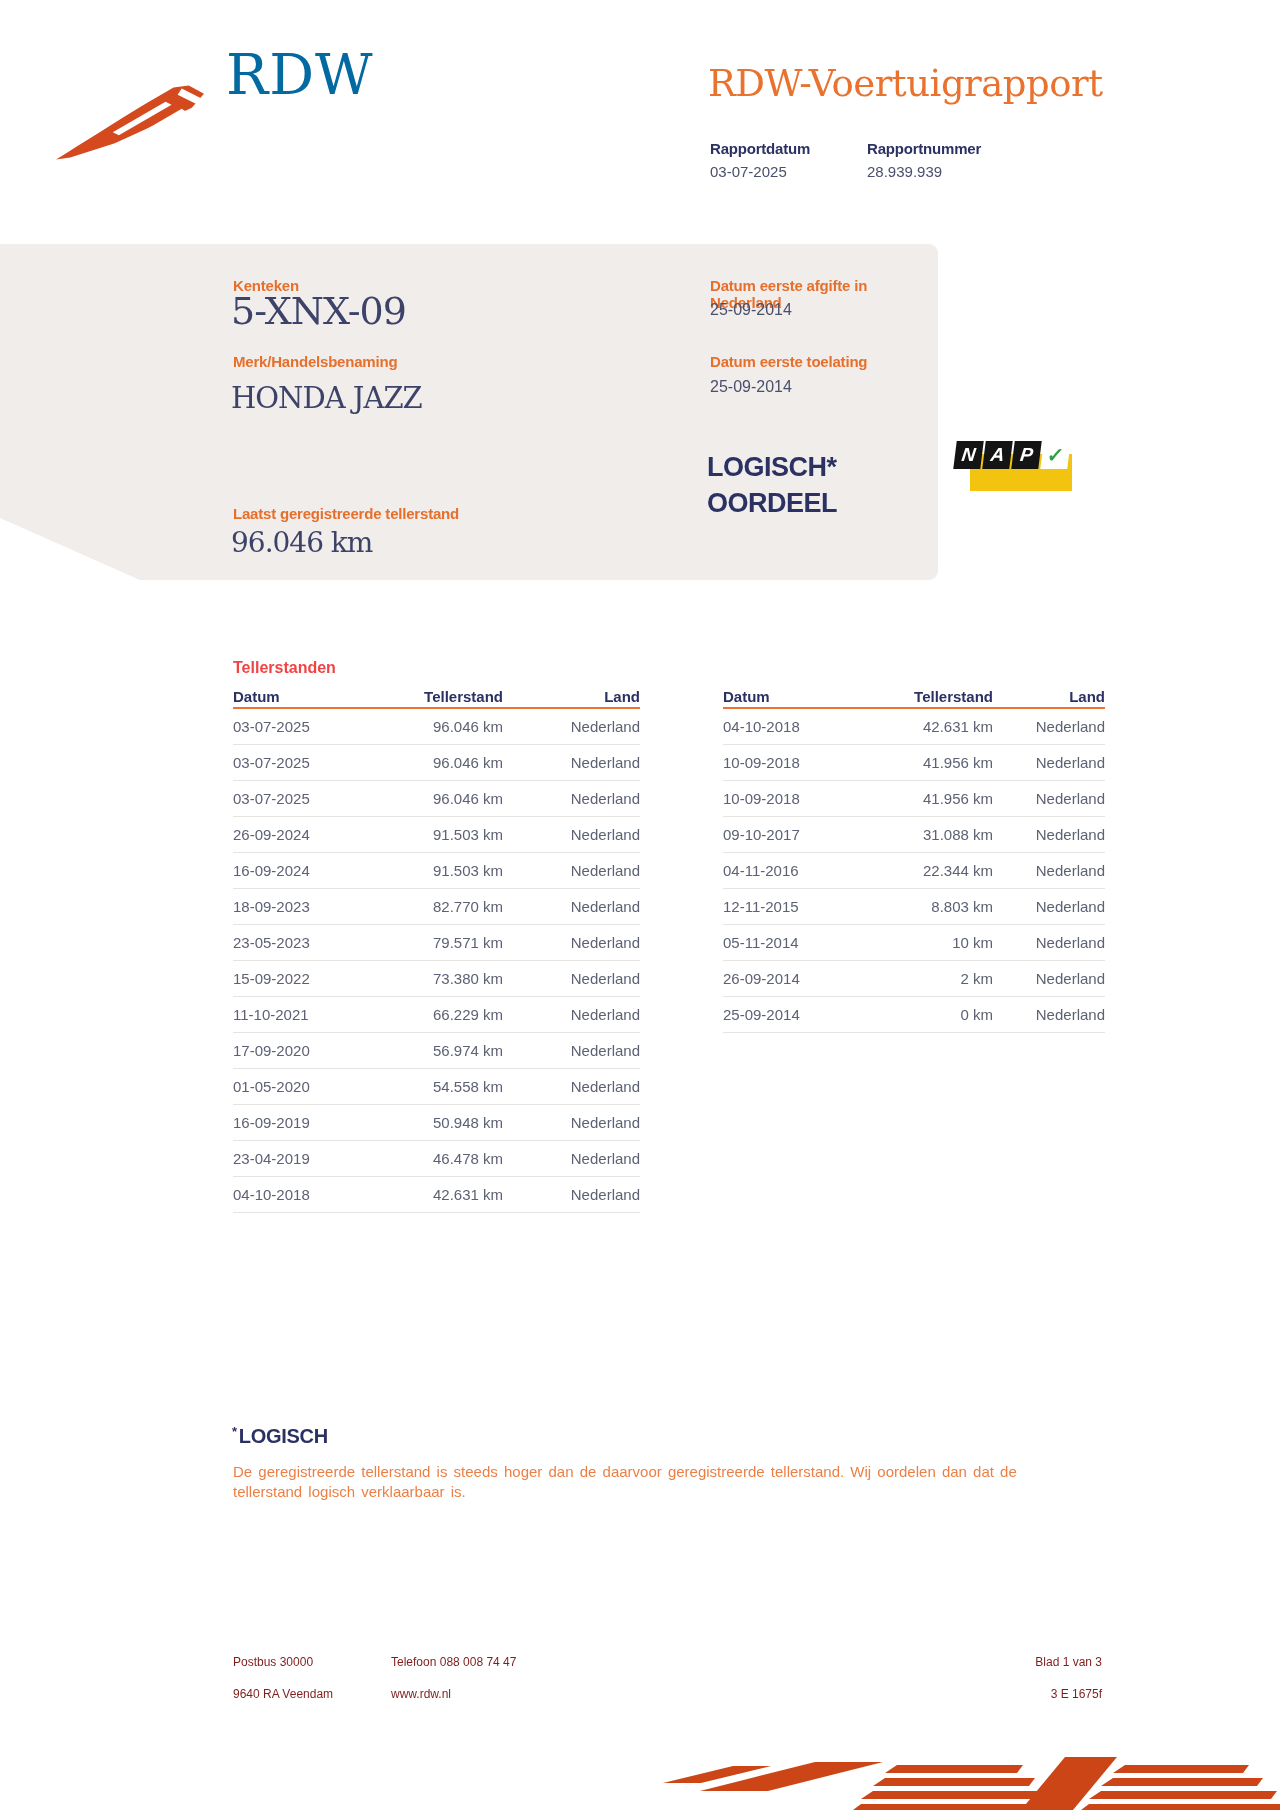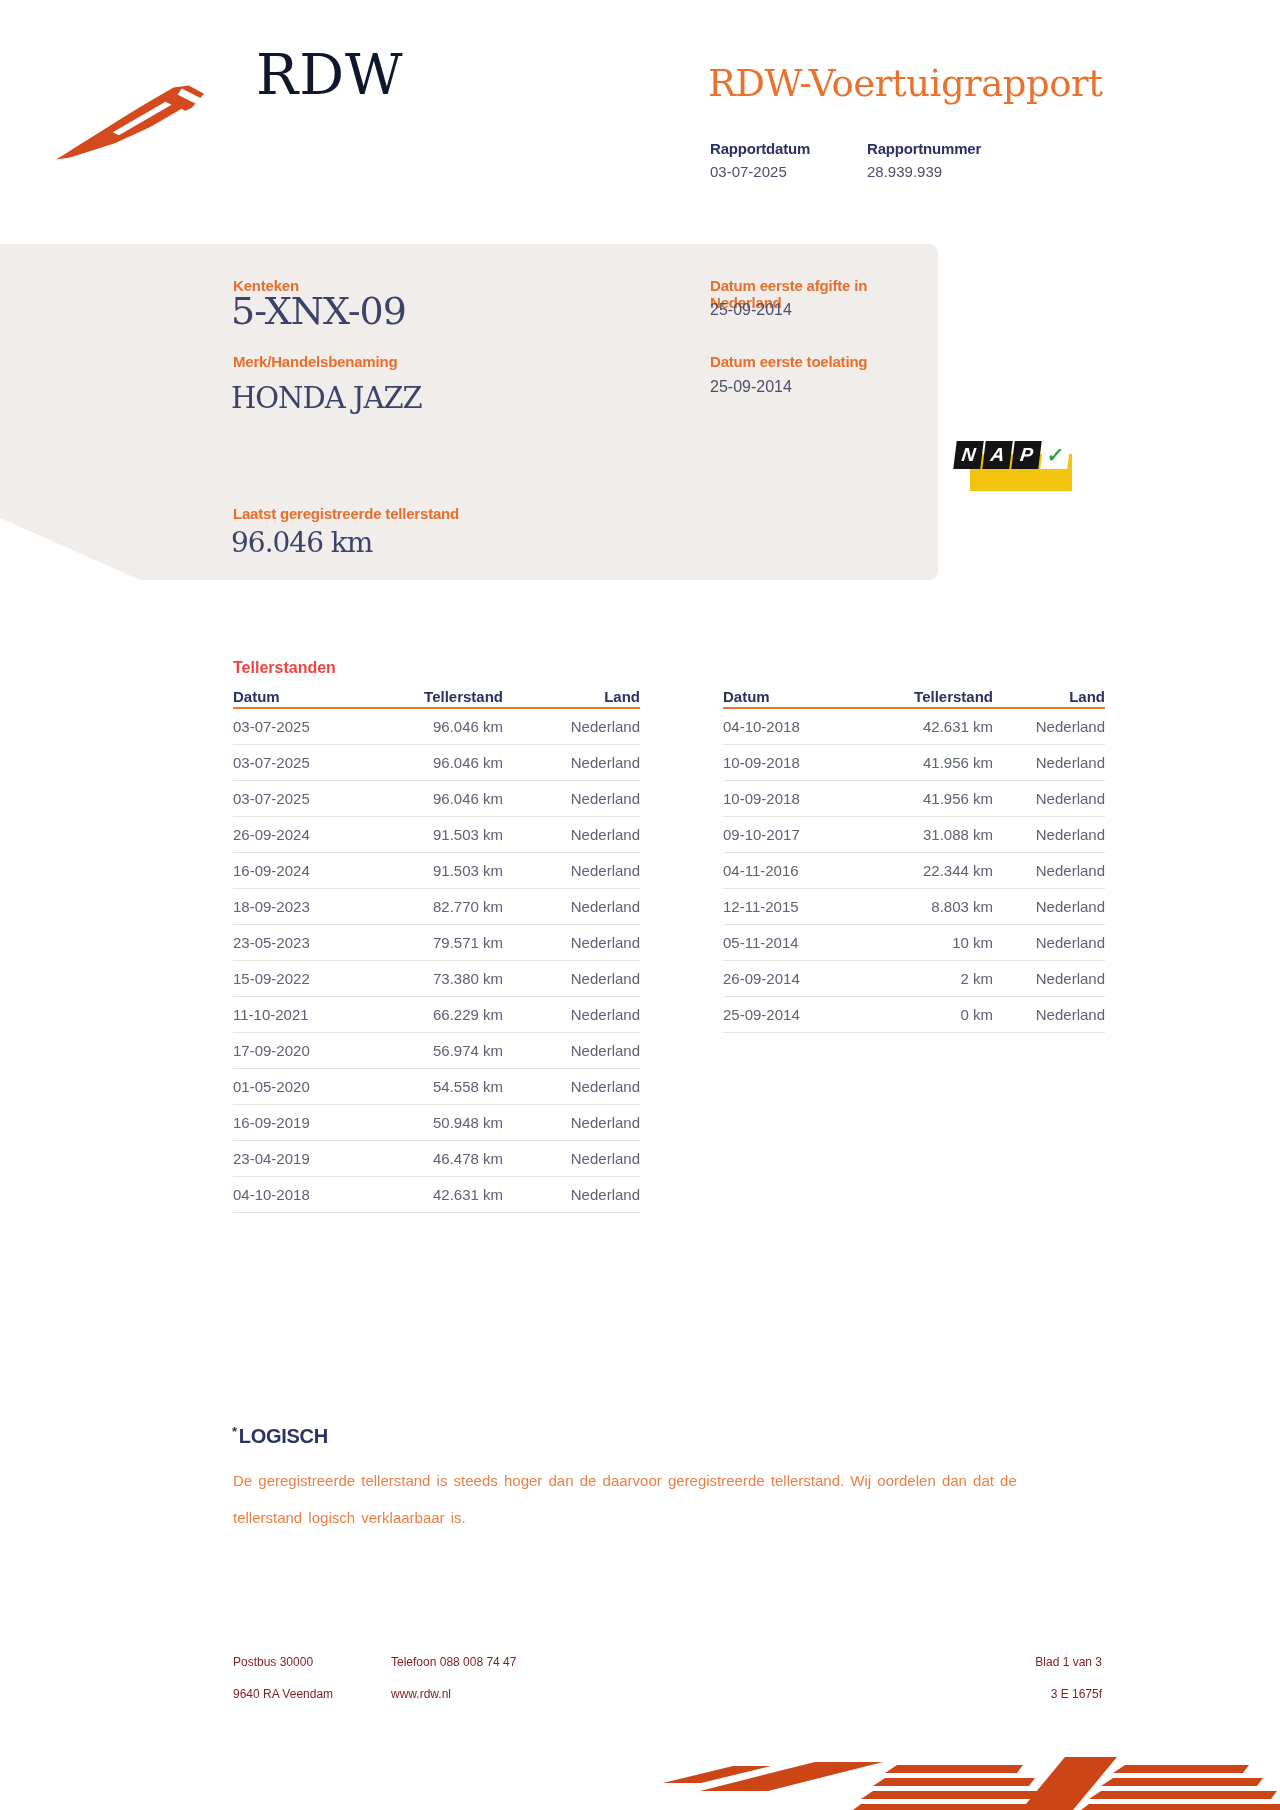--- a/index.html
+++ b/index.html
@@ -3,21 +3,21 @@
 <meta charset="utf-8">
 <style>
   html,body{margin:0;padding:0;background:#fff;}
   #page{position:relative;width:1280px;height:1810px;background:#ffffff;overflow:hidden;
         font-family:"Liberation Sans",sans-serif;color:#2b3263;}
   .abs{position:absolute;}
   .serif{font-family:"DejaVu Serif","Liberation Serif",serif;}
 
   
   #rdw-logo{left:52px;top:74px;width:154px;height:90px;}
-  #rdw-wordmark{left:226px;top:44px;font-size:56px;line-height:1.1;color:#0f172a;letter-spacing:1px;margin-left:30px;}
+  #rdw-wordmark{left:226px;top:44px;font-size:56px;line-height:1.1;color:#0369a1;letter-spacing:1px;}
   #report-title{left:708px;top:62px;font-size:37px;line-height:44px;color:#e8722e;letter-spacing:-0.5px;}
   .meta-label{font-size:15px;font-weight:700;color:#2b3263;letter-spacing:-0.2px;}
   .meta-value{font-size:15px;color:#4a4f6b;}
 
   
   #panel{left:0;top:244px;width:938px;height:336px;background:#f0edeb;border-radius:0 9px 9px 0;}
   #panel-notch{left:0;bottom:0;width:0;height:0;border-bottom:62px solid #ffffff;border-right:140px solid transparent;}
   .fld-label{font-size:15px;font-weight:700;color:#e76f2c;letter-spacing:-0.2px;}
   .big-val{color:#3d4269;letter-spacing:-1px;line-height:1.15;}
   .mid-val{font-size:16px;color:#4a4f6b;}
@@ -38,21 +38,21 @@
   #table-right{left:723px;width:382px;}
   .thead{display:flex;font-size:15px;font-weight:700;color:#2b3263;padding-bottom:2px;border-bottom:2px solid #ed7330;}
   .trow{display:flex;height:35px;align-items:center;font-size:15px;color:#5d6174;border-bottom:1px solid #e6e3e1;}
   .c-datum{width:150px;text-align:left;}
   .c-tell{width:120px;text-align:right;}
   .c-land{flex:1;text-align:right;}
 
   
   #expl-head{left:232px;top:1424px;font-size:20px;font-weight:700;color:#2b3263;letter-spacing:-0.3px;}
   #expl-head .ast{font-size:13px;vertical-align:7px;margin-right:2px;}
-  #expl-text{left:233px;top:1462px;width:835px;font-size:15px;line-height:37px;color:#ec7f44;word-spacing:2px;}
+  #expl-text{left:233px;top:1462px;width:835px;font-size:15px;line-height:20px;color:#ec7f44;word-spacing:2px;}
 
   
   .foot{font-size:12px;color:#7f1d1d;}
 
   
   #footer-graphic{left:645px;top:1753px;width:635px;height:57px;}
 </style>
 </head>
 <body>
 
@@ -78,20 +78,24 @@
     <div class="abs fld-label" style="left:233px;top:109px;">Merk/Handelsbenaming</div>
     <div class="abs serif big-val" style="left:231px;top:138px;font-size:29px;">HONDA JAZZ</div>
     <div class="abs fld-label" style="left:233px;top:261px;">Laatst geregistreerde tellerstand</div>
     <div class="abs serif big-val" style="left:231px;top:283px;font-size:28px;">96.046 km</div>
 
     <div class="abs fld-label" style="left:710px;top:33px;">Datum eerste afgifte in Nederland</div>
     <div class="abs mid-val" style="left:710px;top:57px;">25-09-2014</div>
     <div class="abs fld-label" style="left:710px;top:109px;">Datum eerste toelating</div>
     <div class="abs mid-val" style="left:710px;top:134px;">25-09-2014</div>
 
+    <div id="oordeel" class="abs">
+      <div>LOGISCH*</div>
+      <div>OORDEEL</div>
+    </div>
 
     <div id="nap" class="abs">
       <div id="nap-yellow" class="abs"></div>
       <div id="nap-tiles" class="abs">
         <span class="nap-tile">N</span>
         <span class="nap-tile">A</span>
         <span class="nap-tile">P</span>
         <span class="nap-tile check">✓</span>
       </div>
     </div>

